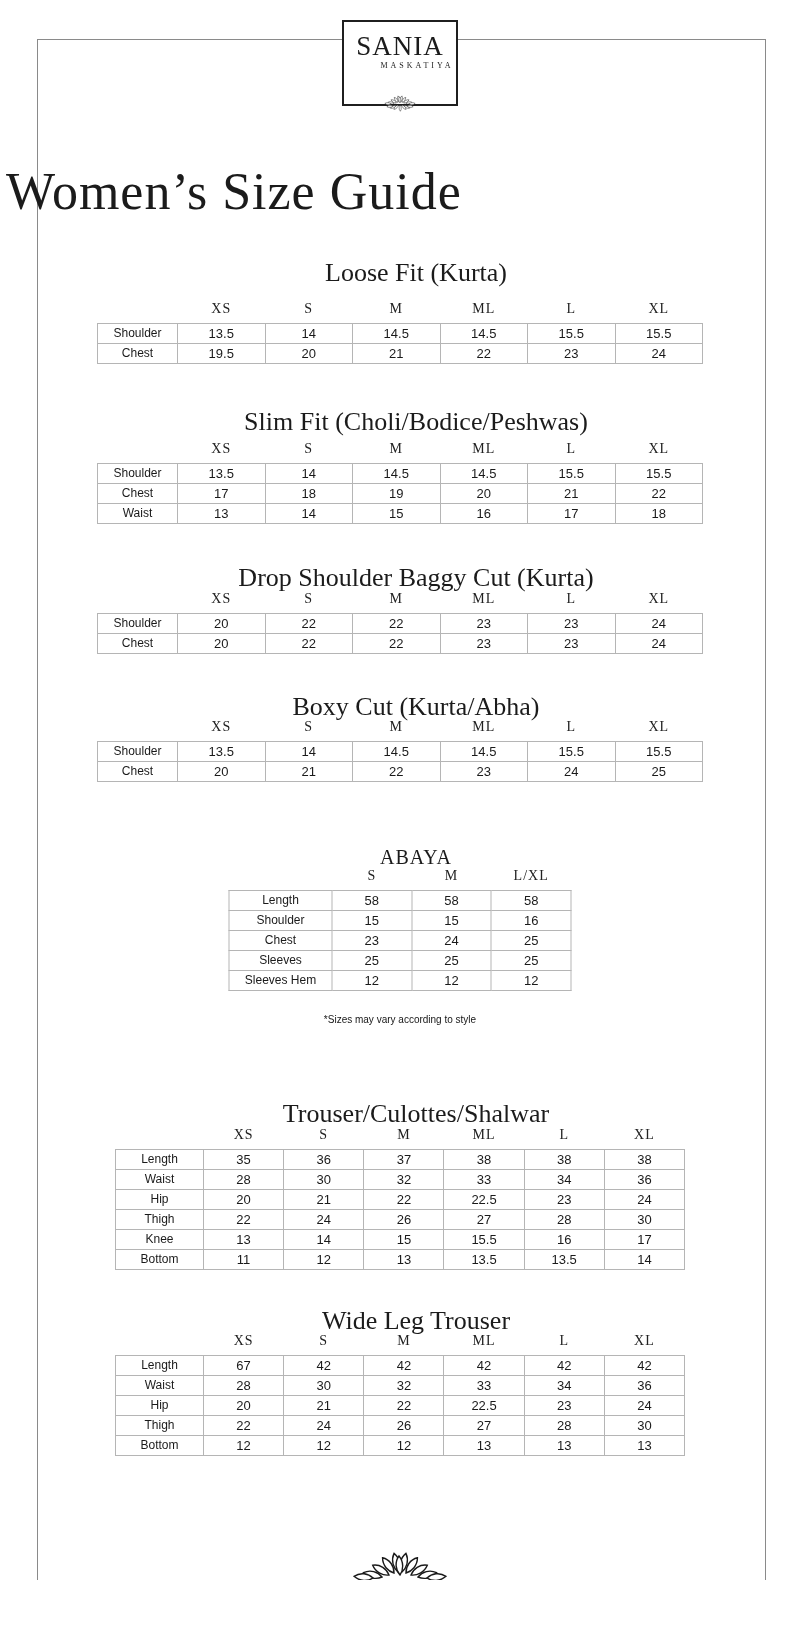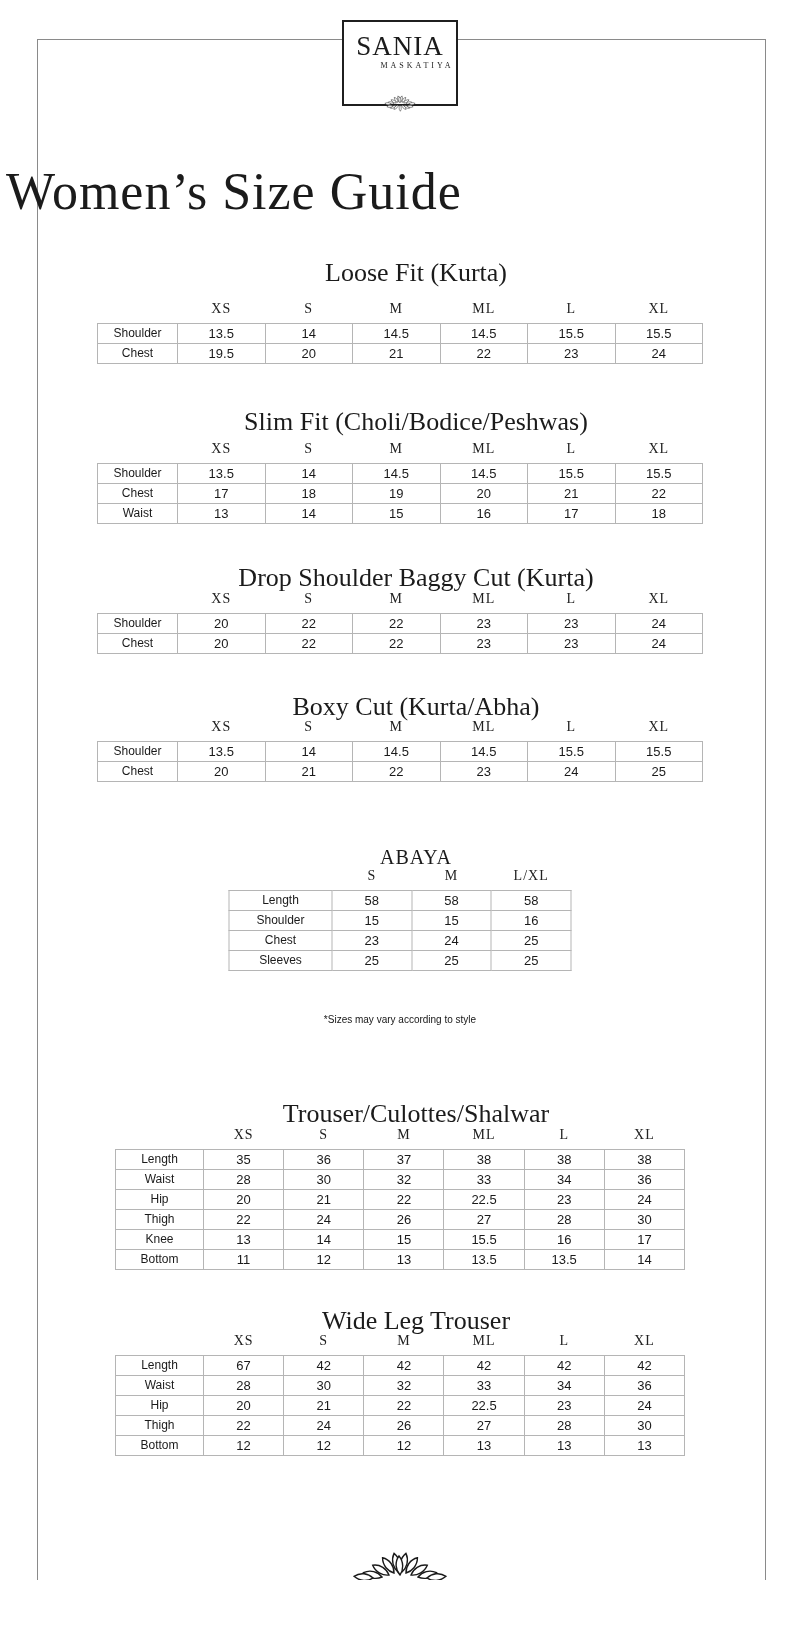--- a/index.html
+++ b/index.html
@@ -350,20 +350,26 @@
           <td>23</td>
           <td>24</td>
           <td>25</td>
         </tr>
         <tr>
           <td class="label">Sleeves</td>
           <td>25</td>
           <td>25</td>
           <td>25</td>
         </tr>
+        <tr>
+          <td class="label">Sleeves Hem</td>
+          <td>12</td>
+          <td>12</td>
+          <td>12</td>
+        </tr>
       </tbody>
     </table>
 
   <div class="note">*Sizes may vary according to style</div>
 
   <h2 class="sec-title" style="top:1083px">Trouser/Culottes/Shalwar</h2>
   <table class="tbl tbl-trouser" style="top:1127px">
       <thead>
         <tr>
           <th class="corner"></th>

